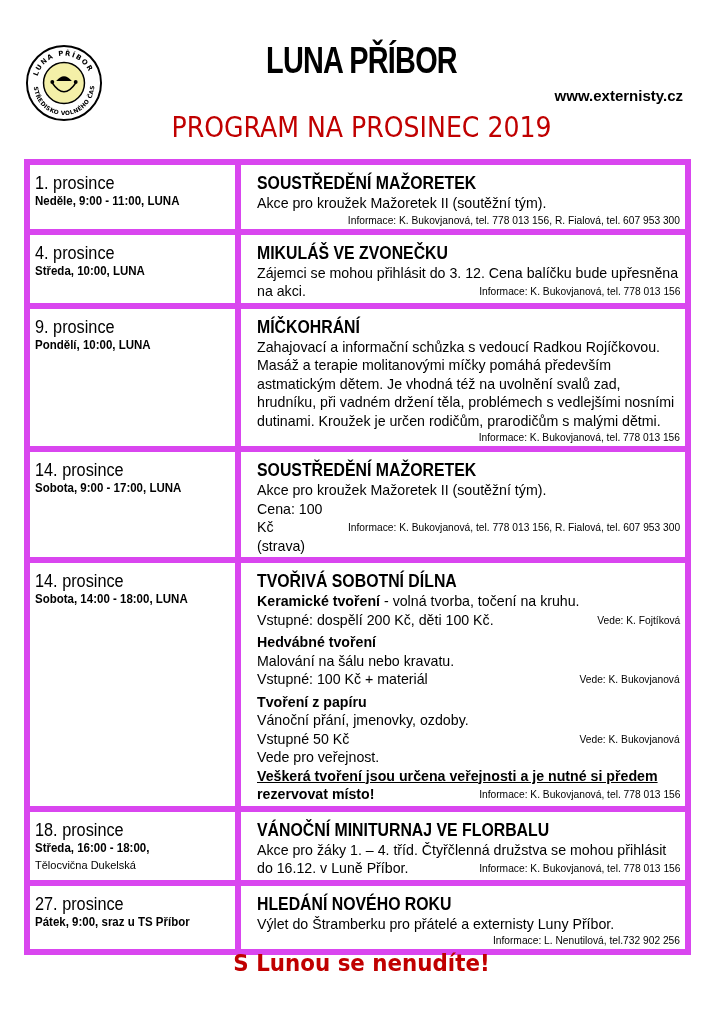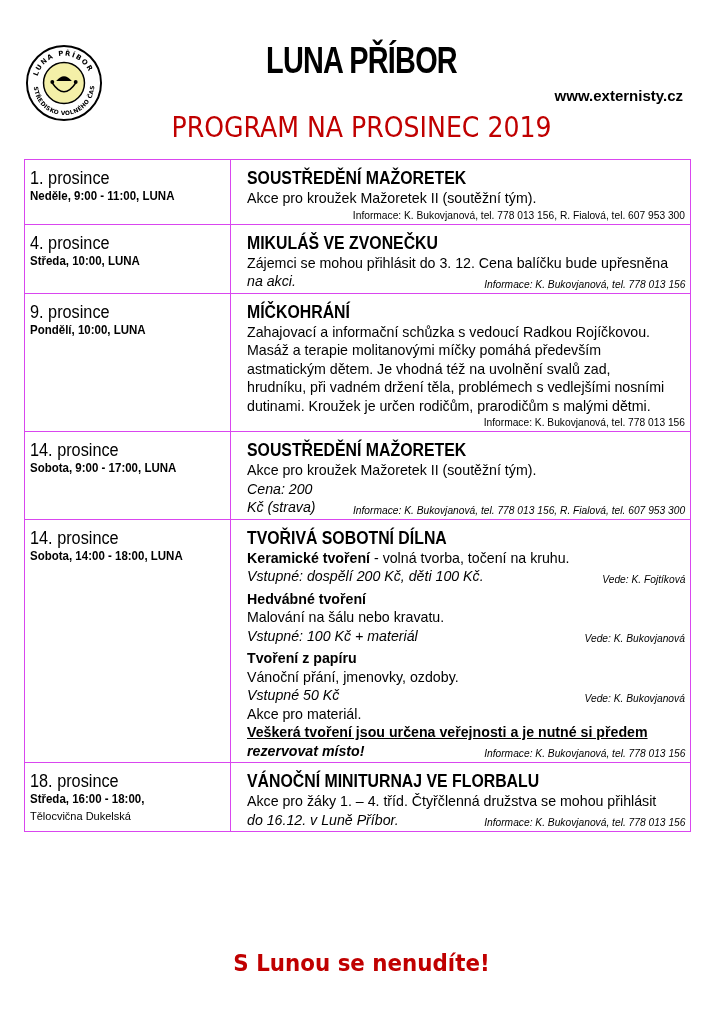--- a/index.html
+++ b/index.html
@@ -3,31 +3,31 @@
 <meta charset="utf-8">
 <style>
   html,body{margin:0;padding:0;background:#fff;}
   body{width:723px;height:1024px;position:relative;overflow:hidden;font-family:"Liberation Sans",sans-serif;color:#000;}
   .logo{position:absolute;left:25px;top:44px;width:78px;height:78px;}
   .brand{position:absolute;left:0;width:723px;top:40px;text-align:center;font-family:"Liberation Sans",sans-serif;font-weight:bold;font-size:37px;letter-spacing:-1px;transform:scaleX(0.78);transform-origin:center;}
   .brand span{display:inline-block;}
   .url{position:absolute;right:40px;top:87px;font-size:15px;font-weight:bold;}
   .title{position:absolute;left:0;width:723px;top:111px;text-align:center;color:#c00000;font-size:28px;font-family:"DejaVu Sans",sans-serif;transform:scaleX(0.9);}
   table{position:absolute;left:24px;top:159px;width:667px;border-collapse:collapse;}
-  td{border:1px solid #d946ef;vertical-align:top;padding:0;}
+  td{border:6px solid #d946ef;vertical-align:top;padding:0;}
   td.when{width:196px;padding:8px 4px 4px 5px;}
   td.what{padding:8px 5px 2px 16px;}
   .date{font-size:17.5px;line-height:20px;font-weight:normal;transform:scaleX(.93);transform-origin:left;white-space:nowrap;}
   .time{font-size:12.5px;font-weight:bold;line-height:17px;white-space:nowrap;transform:scaleX(.92);transform-origin:left;}
   .place{font-size:11px;line-height:16px;white-space:nowrap;}
   .ev{font-size:18px;line-height:21px;font-weight:bold;transform:scaleX(.88);transform-origin:left;white-space:nowrap;}
   .p{font-size:14.2px;line-height:18.5px;}
   .p b{font-weight:bold;}
   .info{font-size:11px;line-height:14px;text-align:right;transform:scaleX(.93);transform-origin:right;white-space:nowrap;}
-  .row2{display:flex;justify-content:space-between;align-items:flex-end;font-style:italic;}
+  .row2{display:flex;justify-content:space-between;align-items:center;}
   .row2 .info{flex:none;}
   .sub{margin-top:4px;}
   .footer{position:absolute;left:0;width:723px;top:950px;text-align:center;color:#c00000;font-size:23px;font-weight:bold;font-family:"DejaVu Sans",sans-serif;transform:scaleX(.93);}
 </style>
 </head>
 <body>
 
 <svg class="logo" viewBox="0 0 80 80">
   <defs>
     <path id="arcTop" d="M 12 40 A 28 28 0 0 1 68 40"></path>
@@ -91,21 +91,21 @@
       </tr>
       <tr>
         <td class="when">
           <div class="date">14. prosince</div>
           <div class="time">Sobota, 9:00 - 17:00, LUNA</div>
         </td>
         <td class="what">
           <div class="ev">SOUSTŘEDĚNÍ MAŽORETEK</div>
           <div class="p">Akce pro kroužek Mažoretek II (soutěžní tým).</div>
           <div class="row2">
-            <span class="p">Cena: 200 Kč (strava)</span>
+            <span class="p">Cena: 100 Kč (strava)</span>
             <span class="info">Informace: K. Bukovjanová, tel. 778 013 156, R. Fialová, tel. 607 953 300</span>
           </div>
         </td>
       </tr>
       <tr>
         <td class="when">
           <div class="date">14. prosince</div>
           <div class="time">Sobota, 14:00 - 18:00, LUNA</div>
         </td>
         <td class="what">
@@ -126,21 +126,21 @@
             </div>
           </div>
           <div class="sub">
             <div class="p"><b>Tvoření z papíru</b><span></span></div>
             <div class="p">Vánoční přání, jmenovky, ozdoby.</div>
             <div class="row2">
               <span class="p">Vstupné 50 Kč</span>
               <span class="info">Vede: K. Bukovjanová</span>
             </div>
           </div>
-          <div class="p">Akce pro materiál.</div>
+          <div class="p">Vede pro veřejnost.</div>
           <div class="p" style="font-weight: bold; text-decoration: underline;">Veškerá tvoření jsou určena veřejnosti a je nutné si předem</div>
           <div class="row2">
             <span class="p" style="font-weight: bold;">rezervovat místo!</span>
             <span class="info">Informace: K. Bukovjanová, tel. 778 013 156</span>
           </div>
         </td>
       </tr>
       <tr>
         <td class="when">
           <div class="date">18. prosince</div>
@@ -149,16 +149,27 @@
         </td>
         <td class="what">
           <div class="ev">VÁNOČNÍ MINITURNAJ VE FLORBALU</div>
           <div class="p">Akce pro žáky 1. – 4. tříd. Čtyřčlenná družstva se mohou přihlásit</div>
           <div class="row2">
             <span class="p">do 16.12. v Luně Příbor.</span>
             <span class="info">Informace: K. Bukovjanová, tel. 778 013 156</span>
           </div>
         </td>
       </tr>
+      <tr>
+        <td class="when">
+          <div class="date">27. prosince</div>
+          <div class="time">Pátek, 9:00, sraz u TS Příbor</div>
+        </td>
+        <td class="what">
+          <div class="ev">HLEDÁNÍ NOVÉHO ROKU</div>
+          <div class="p">Výlet do Štramberku pro přátelé a externisty Luny Příbor.</div>
+          <div class="info">Informace: L. Nenutilová, tel.732 902 256</div>
+        </td>
+      </tr>
     </tbody>
 </table>
 
 <div class="footer">S Lunou se nenudíte!</div>
 
 </body></html>

